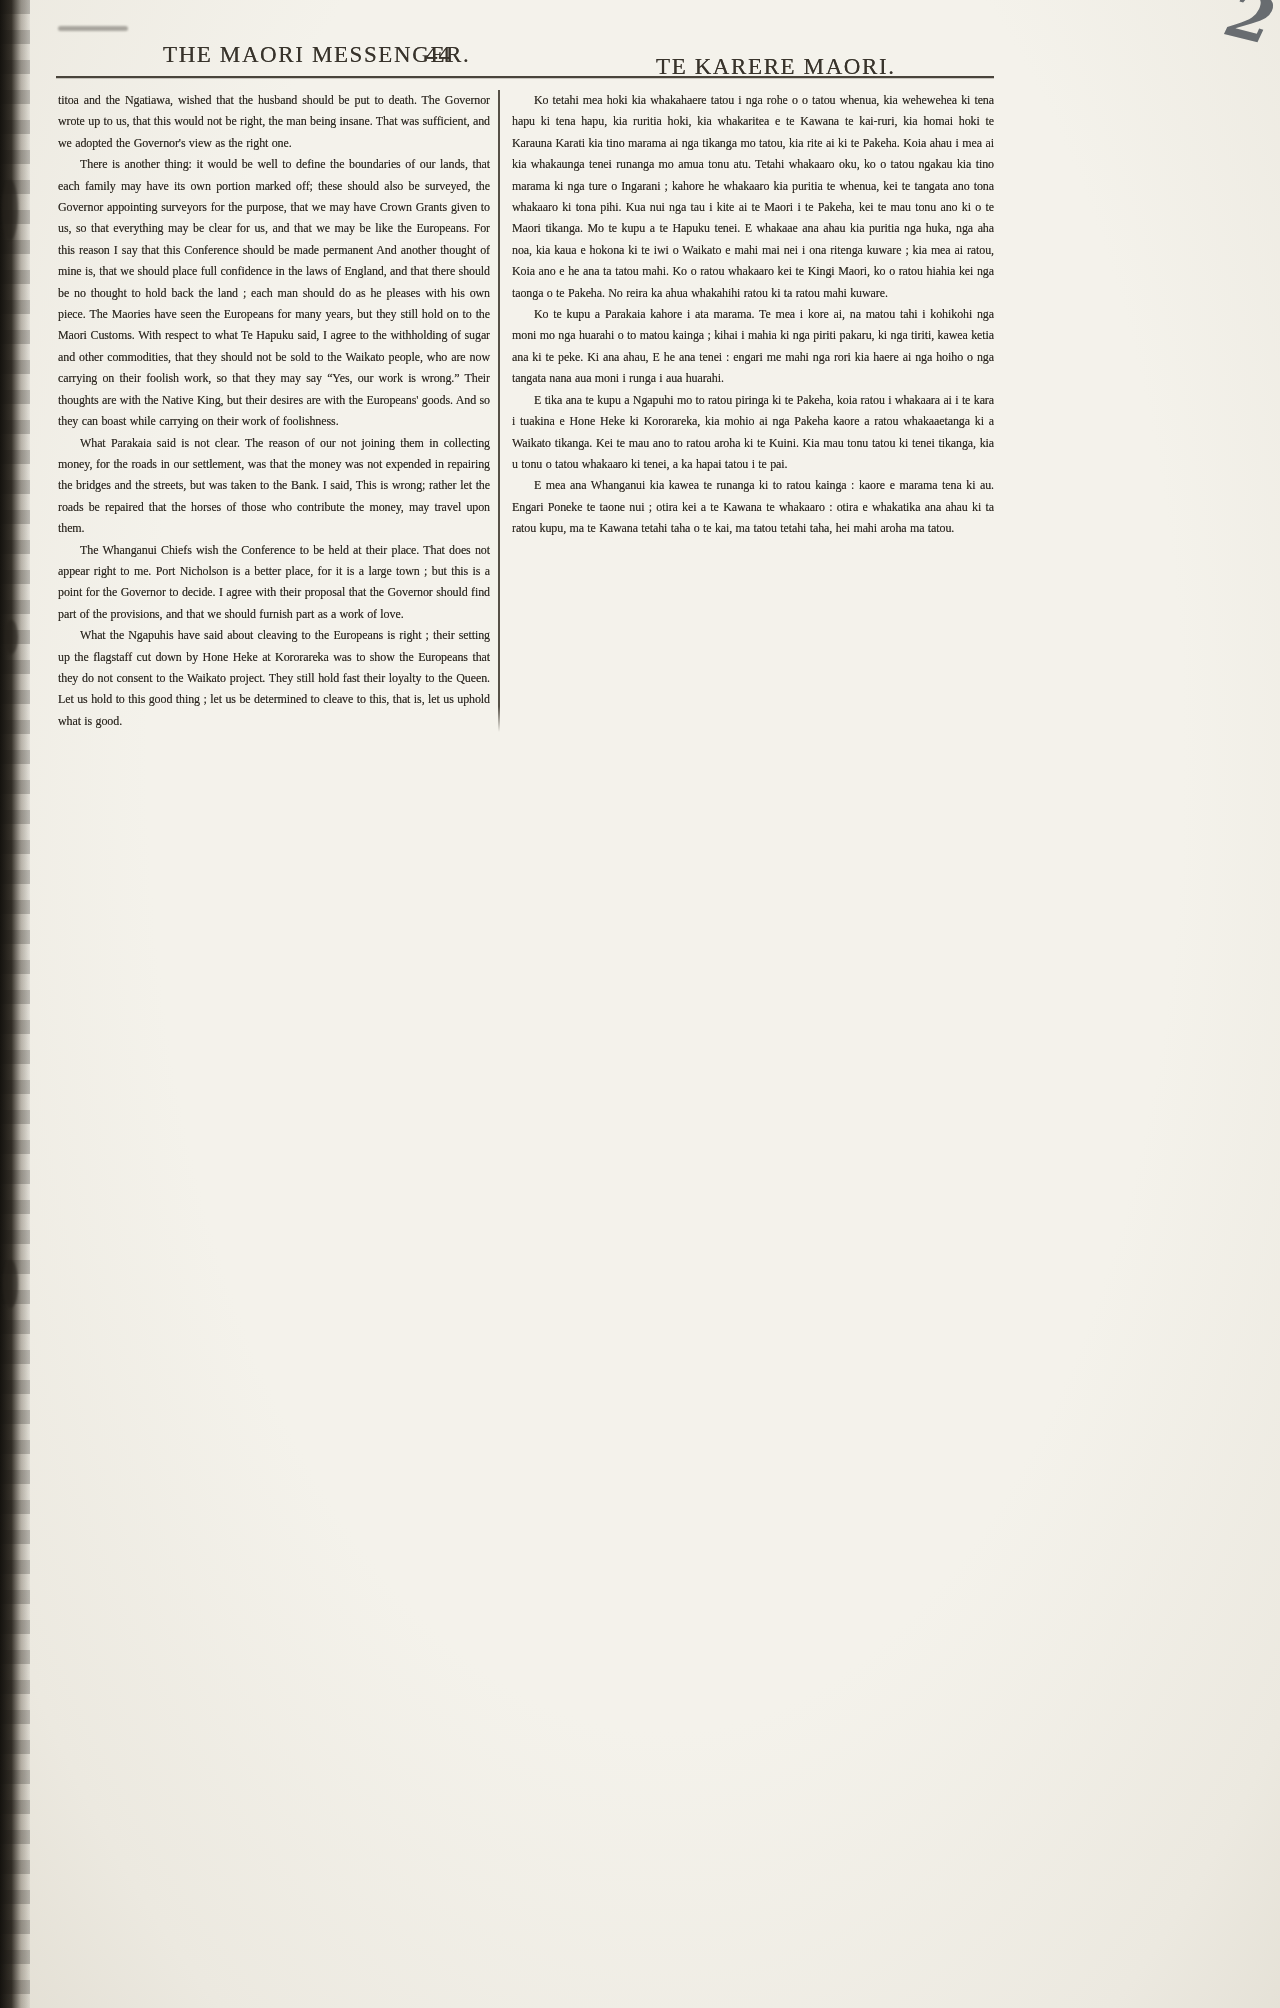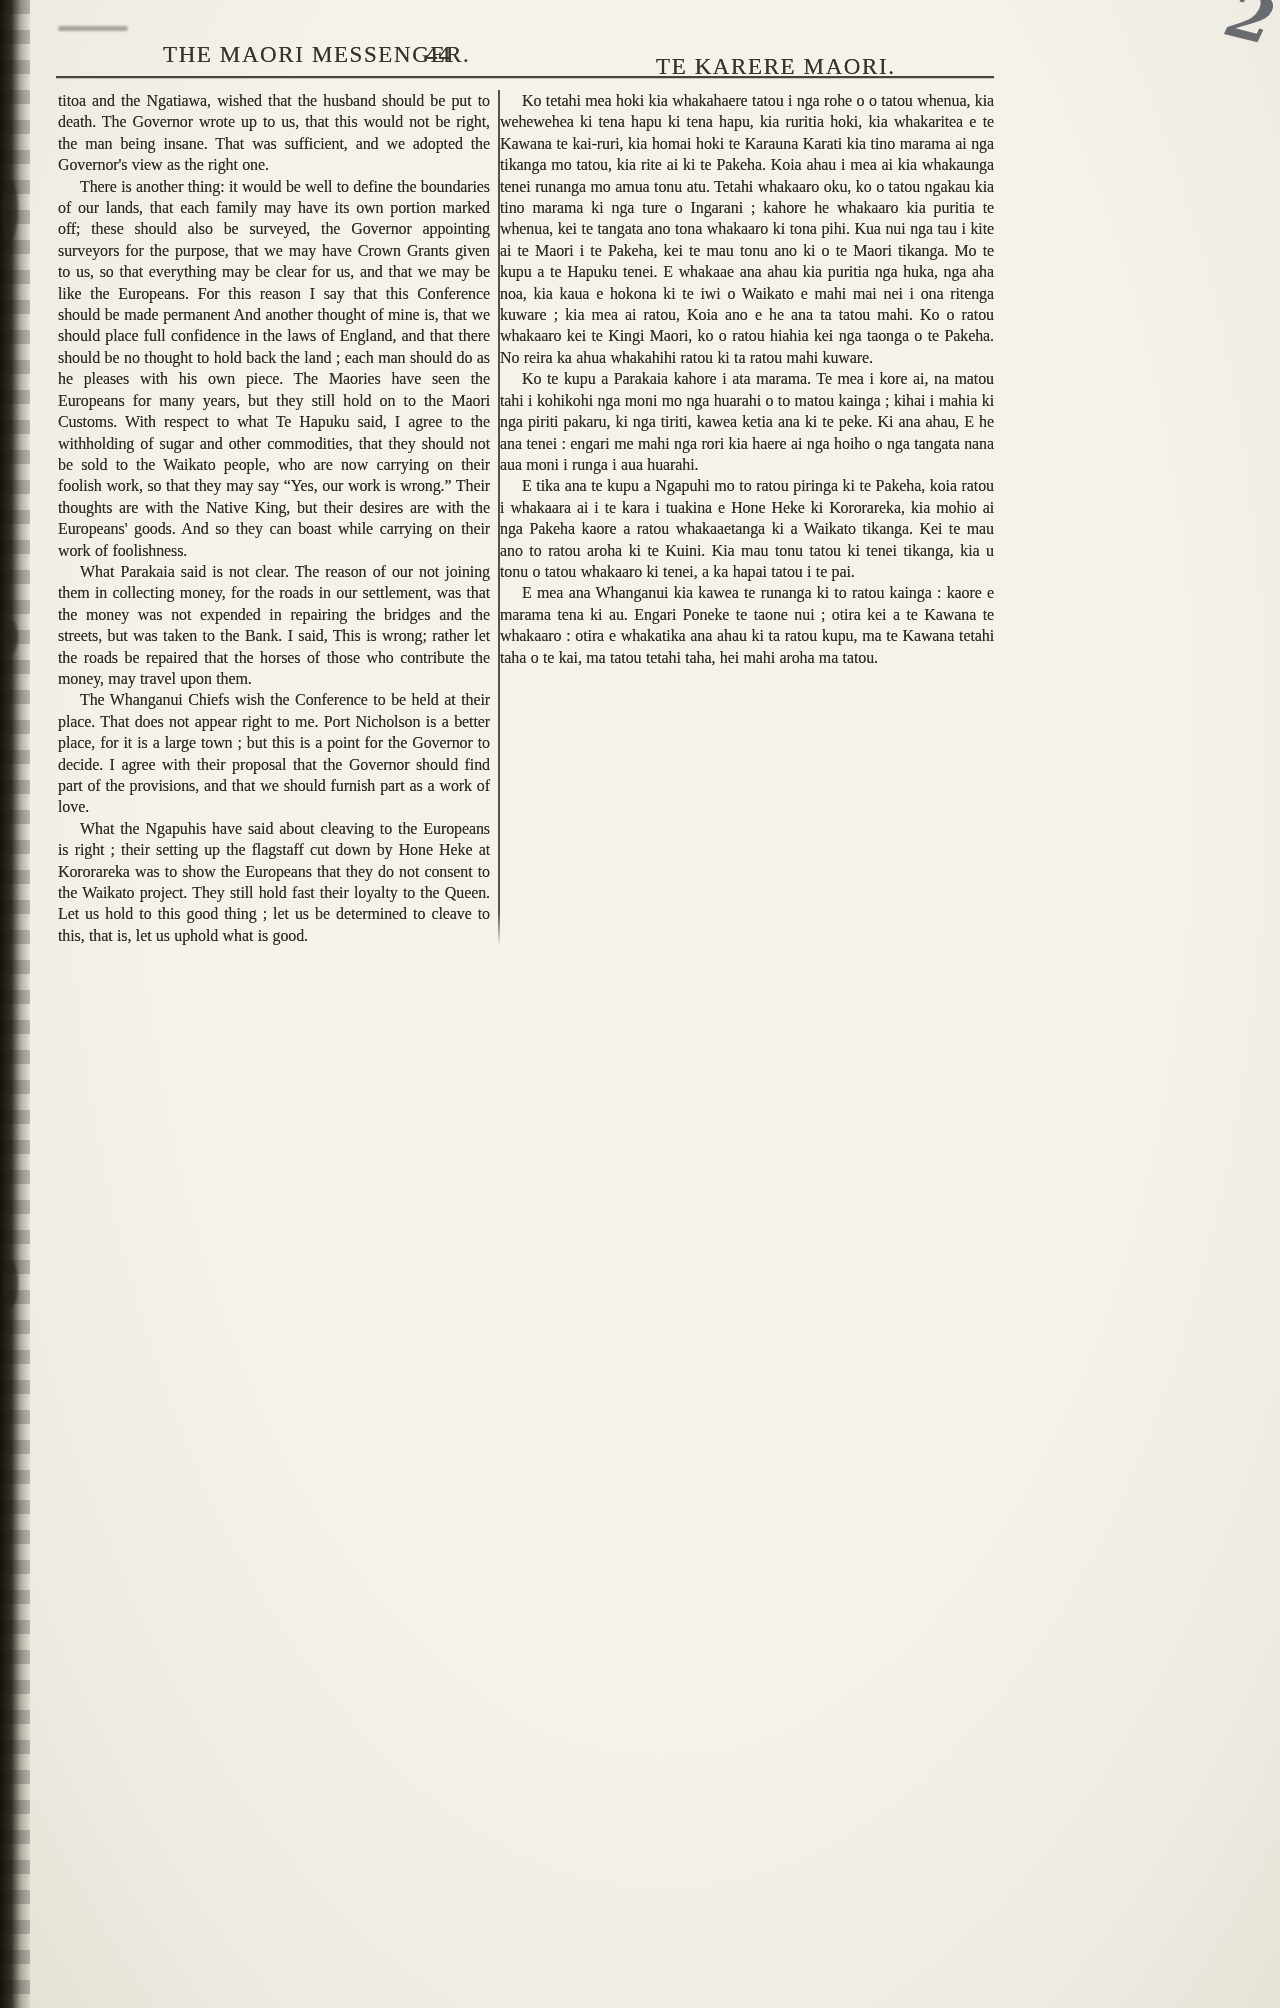--- a/index.html
+++ b/index.html
@@ -43,26 +43,26 @@
   .header-rule {
     position:absolute; left:56px; top:76px; width:938px; height:0;
     border-top:2px solid #49443b;
     box-shadow:0 1px 0 rgba(73,68,59,.25);
   }
   
   .columns {
     position:absolute; left:58px; top:90px; width:936px;
     display:flex; align-items:stretch;
   }
-  .col { font-size:16px; line-height:21.4px; text-align:justify;
+  .col { font-size:12px; line-height:21.4px; text-align:justify;
     letter-spacing:-0.1px; word-spacing:.5px;
     text-shadow:0 0 .3px rgba(46,41,34,.55);
   }
   .col-left  { width:440px; padding-right:8px; }
-  .col-right { flex:1; }
+  .col-right { flex:1; padding-left:12px; }
   .divider { width:2px; background:linear-gradient(180deg,#565047 0 96%, rgba(86,80,71,0)); }
   .col p { text-indent:22px; margin:0; }
   .col-left p:first-child { text-indent:0; }
 </style>
 </head>
 <body>
 
 <div class="page">
 
   <div class="binding"></div>

